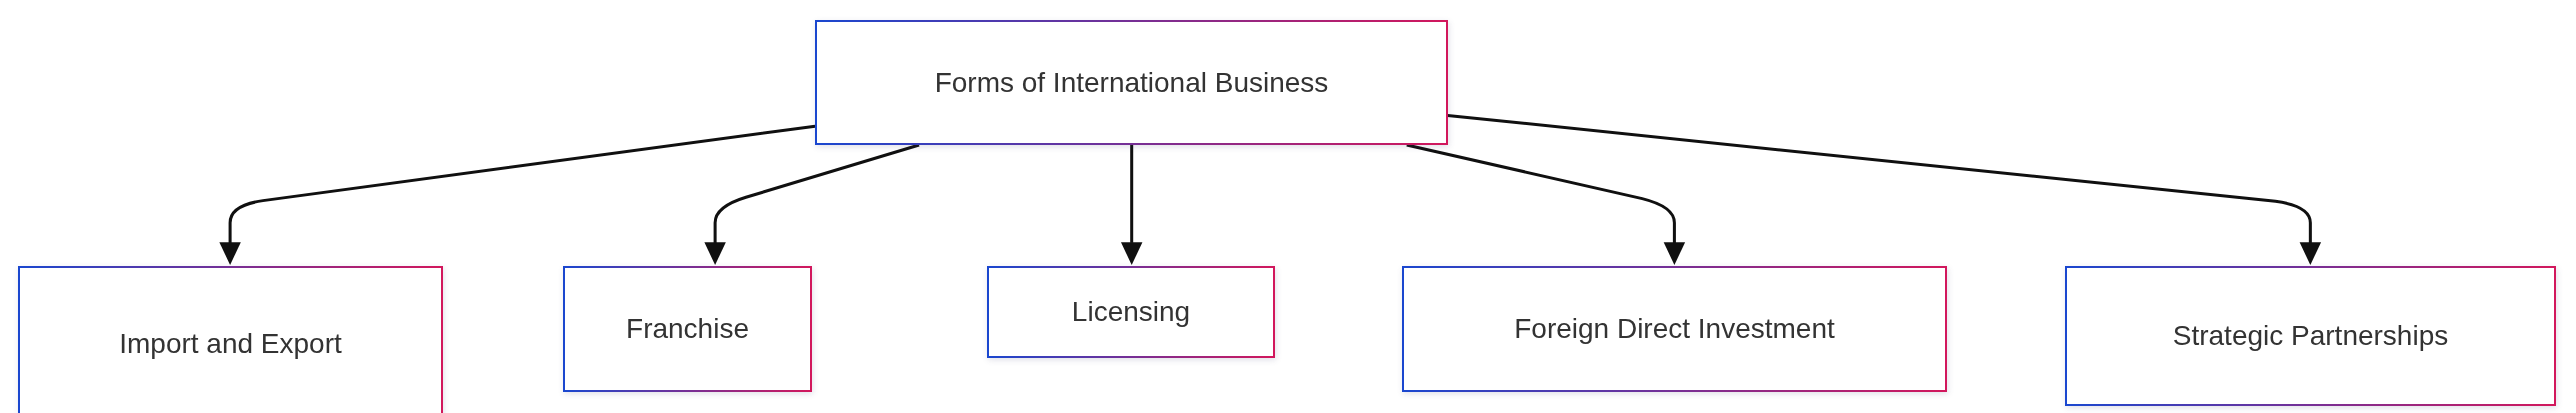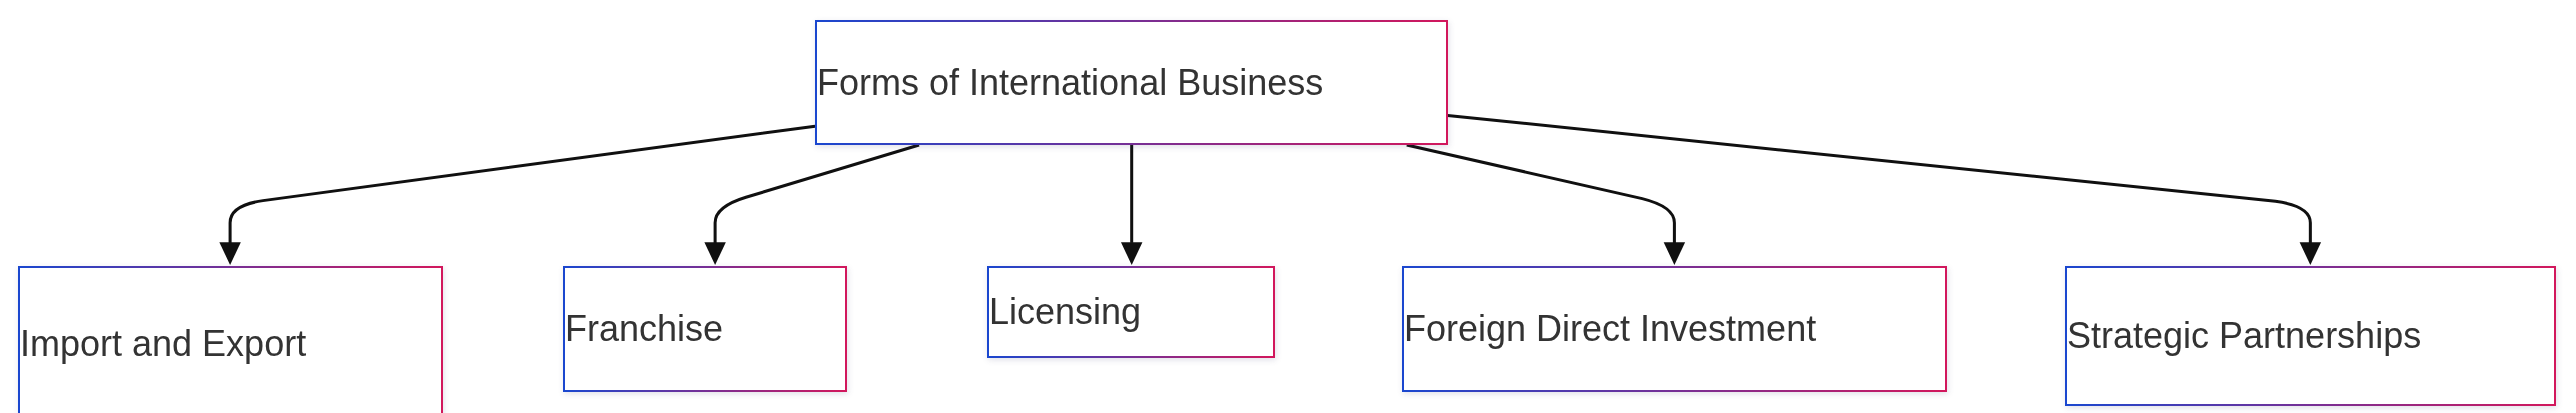--- a/index.html
+++ b/index.html
@@ -30,35 +30,35 @@
   }
   .edges polygon {
     fill: var(--edge, #101010);
     stroke: none;
   }
   .node {
     position: absolute;
     box-sizing: border-box;
     display: flex;
     align-items: center;
-    justify-content: flex-start;
+    justify-content: center;
     background: var(--node-background, #ffffff);
     background-clip: padding-box;
     border: 2.7px solid transparent;
     border-image: linear-gradient(90deg, var(--border-gradient-start, #1a47cf), var(--border-gradient-end, #d2175c)) 1;
     box-shadow: 1.3px 2px 6px rgba(70, 70, 120, 0.16);
     color: var(--text, #333333);
-    font-size: 36px;
+    font-size: 28px;
     line-height: 1.2;
     text-align: center;
     white-space: nowrap;
   }
   .node-root        { left: 815px; top: 20px;  width: 633px; height: 125px; }
   .node-import      { left: 18px;   top: 266px; width: 425px; height: 156px; }
-  .node-franchise   { left: 563px;  top: 266px; width: 284px; height: 126px; }
+  .node-franchise   { left: 563px;  top: 266px; width: 249px; height: 126px; }
   .node-licensing   { left: 987px; top: 266px; width: 288px; height: 92px; }
   .node-fdi         { left: 1402px; top: 266px; width: 545px; height: 126px; }
   .node-strategic   { left: 2065px; top: 266px; width: 491px; height: 140px; }
 </style>
 </head>
 <body>
 
 <div class="canvas" style="--border-gradient-start: #1a47cf; --border-gradient-end: #d2175c; --node-background: #ffffff; --canvas-background: #ffffff; --text: #333333; --edge: #101010;">
 
   <svg class="edges" viewBox="0 0 3840 617" xmlns="http://www.w3.org/2000/svg">

